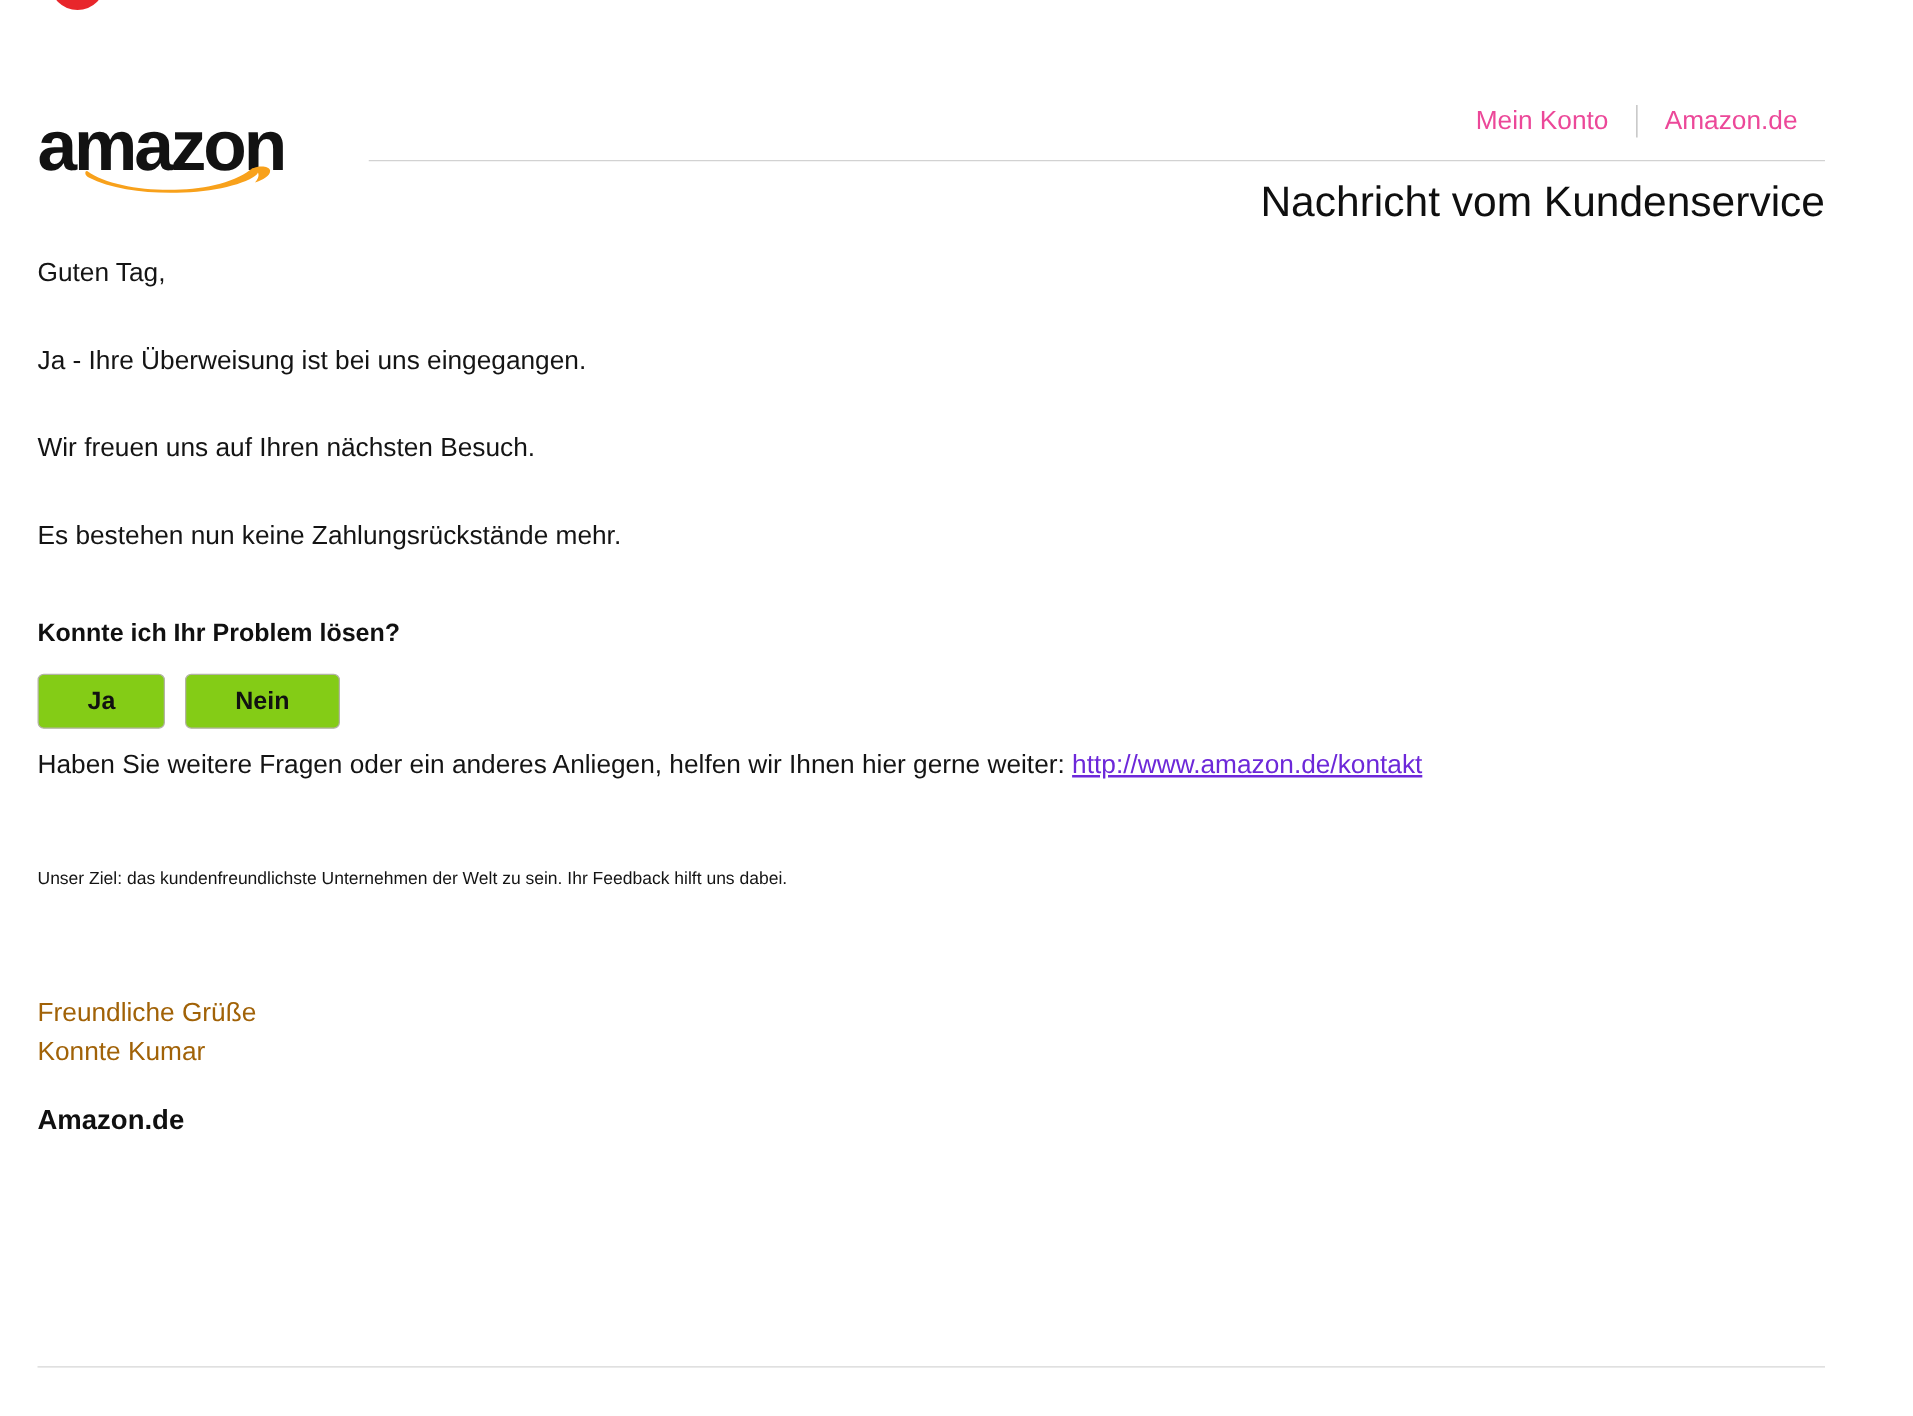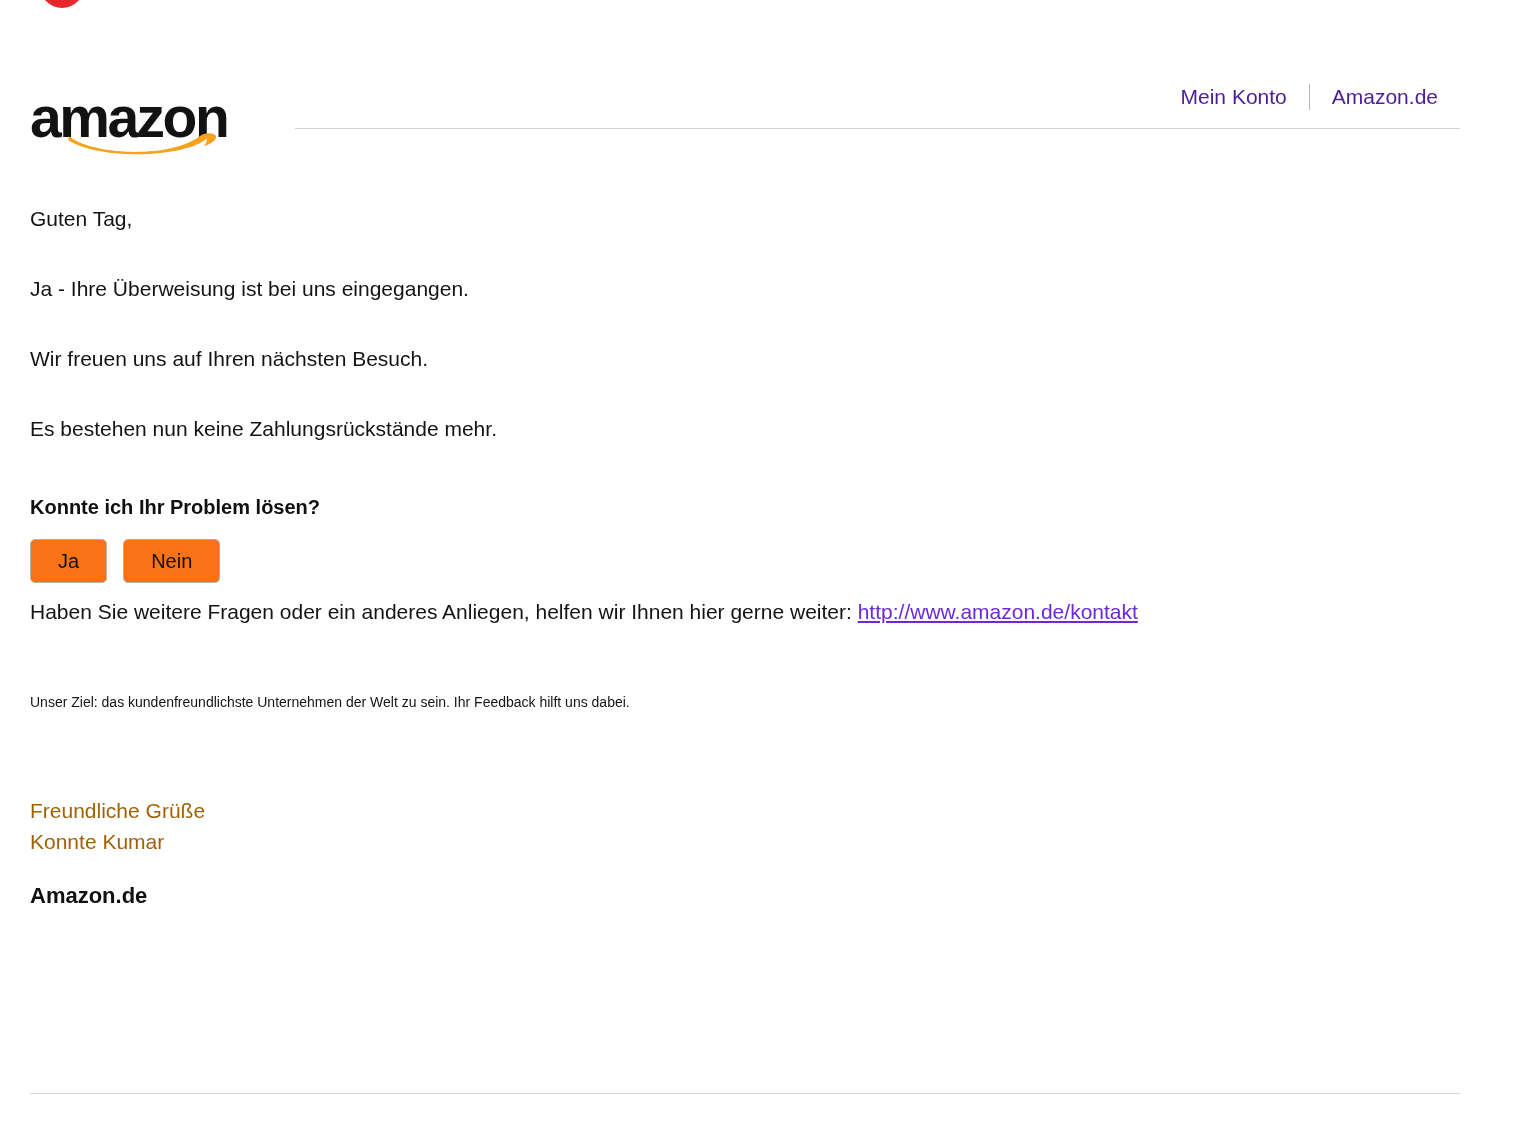--- a/index.html
+++ b/index.html
@@ -71,21 +71,21 @@
   .header-links {
     position: absolute;
     right: 0px;
     top: 84px;
     display: flex;
     align-items: center;
     gap: 0px;
     font-size: 21px;
   }
   .header-links a {
-    color: #4c1d95;
+    color: #ec4899;
     text-decoration: none;
     padding: 0 22px;
     white-space: nowrap;
   }
   .header-links .divider {
     width: 1px;
     height: 26px;
     background: #b9b9b9;
   }
 
@@ -131,26 +131,26 @@
   }
 
   .button-row {
     display: flex;
     gap: 16px;
     margin-bottom: 14px;
   }
   .btn {
     font-family: "Liberation Sans", sans-serif;
     font-size: 20px;
-    font-weight: normal;
+    font-weight: bold;
     color: #111111;
-    background: #f97316;
+    background: #84cc16;
     border: 1px solid #b3b3a5;
     border-radius: 5px;
-    padding: 9px 27px;
+    padding: 9px 39px;
     cursor: pointer;
     line-height: 24px;
   }
 
   .contact-line {
     font-size: 21px;
     line-height: 30px;
     color: #141414;
     margin: 0 0 60px 0;
   }
@@ -209,20 +209,21 @@
     </div>
 
     <div class="header-links">
       <a href="#">Mein Konto</a>
       <span class="divider"></span>
       <a href="#">Amazon.de</a>
     </div>
 
     <div class="header-rule"></div>
 
+    <div class="header-title">Nachricht vom Kundenservice</div>
   </div>
 
   <div class="body-copy">
     <p>Guten Tag,</p>
     <p>Ja - Ihre Überweisung ist bei uns eingegangen.</p>
     <p>Wir freuen uns auf Ihren nächsten Besuch.</p>
     <p>Es bestehen nun keine Zahlungsrückstände mehr.</p>
   </div>
 
   <div class="question">Konnte ich Ihr Problem lösen?</div>

